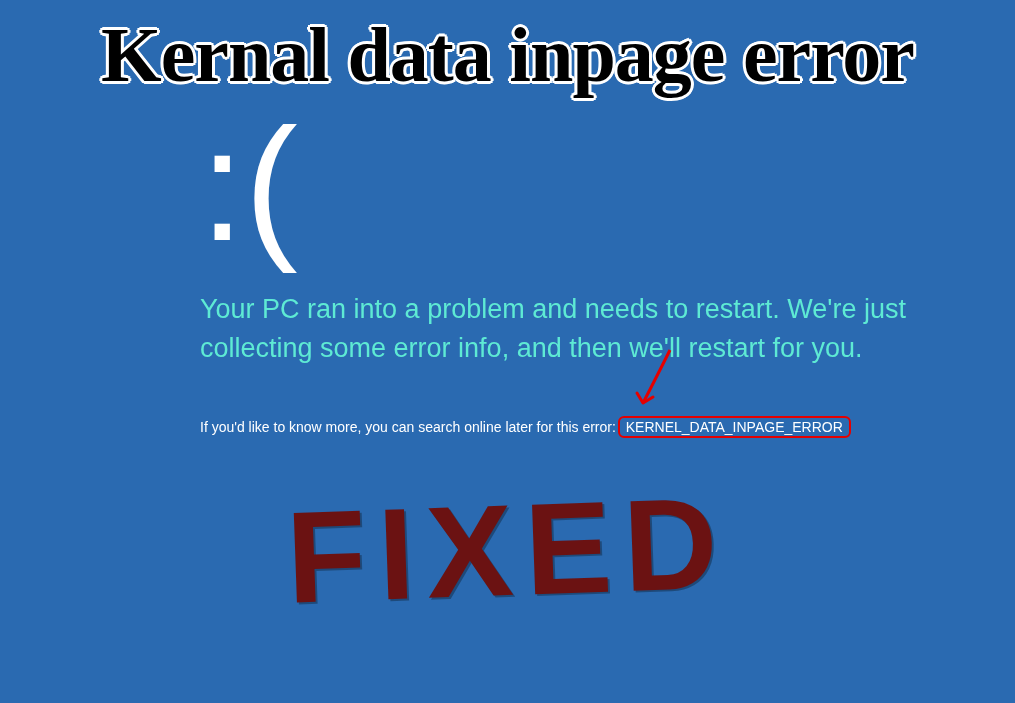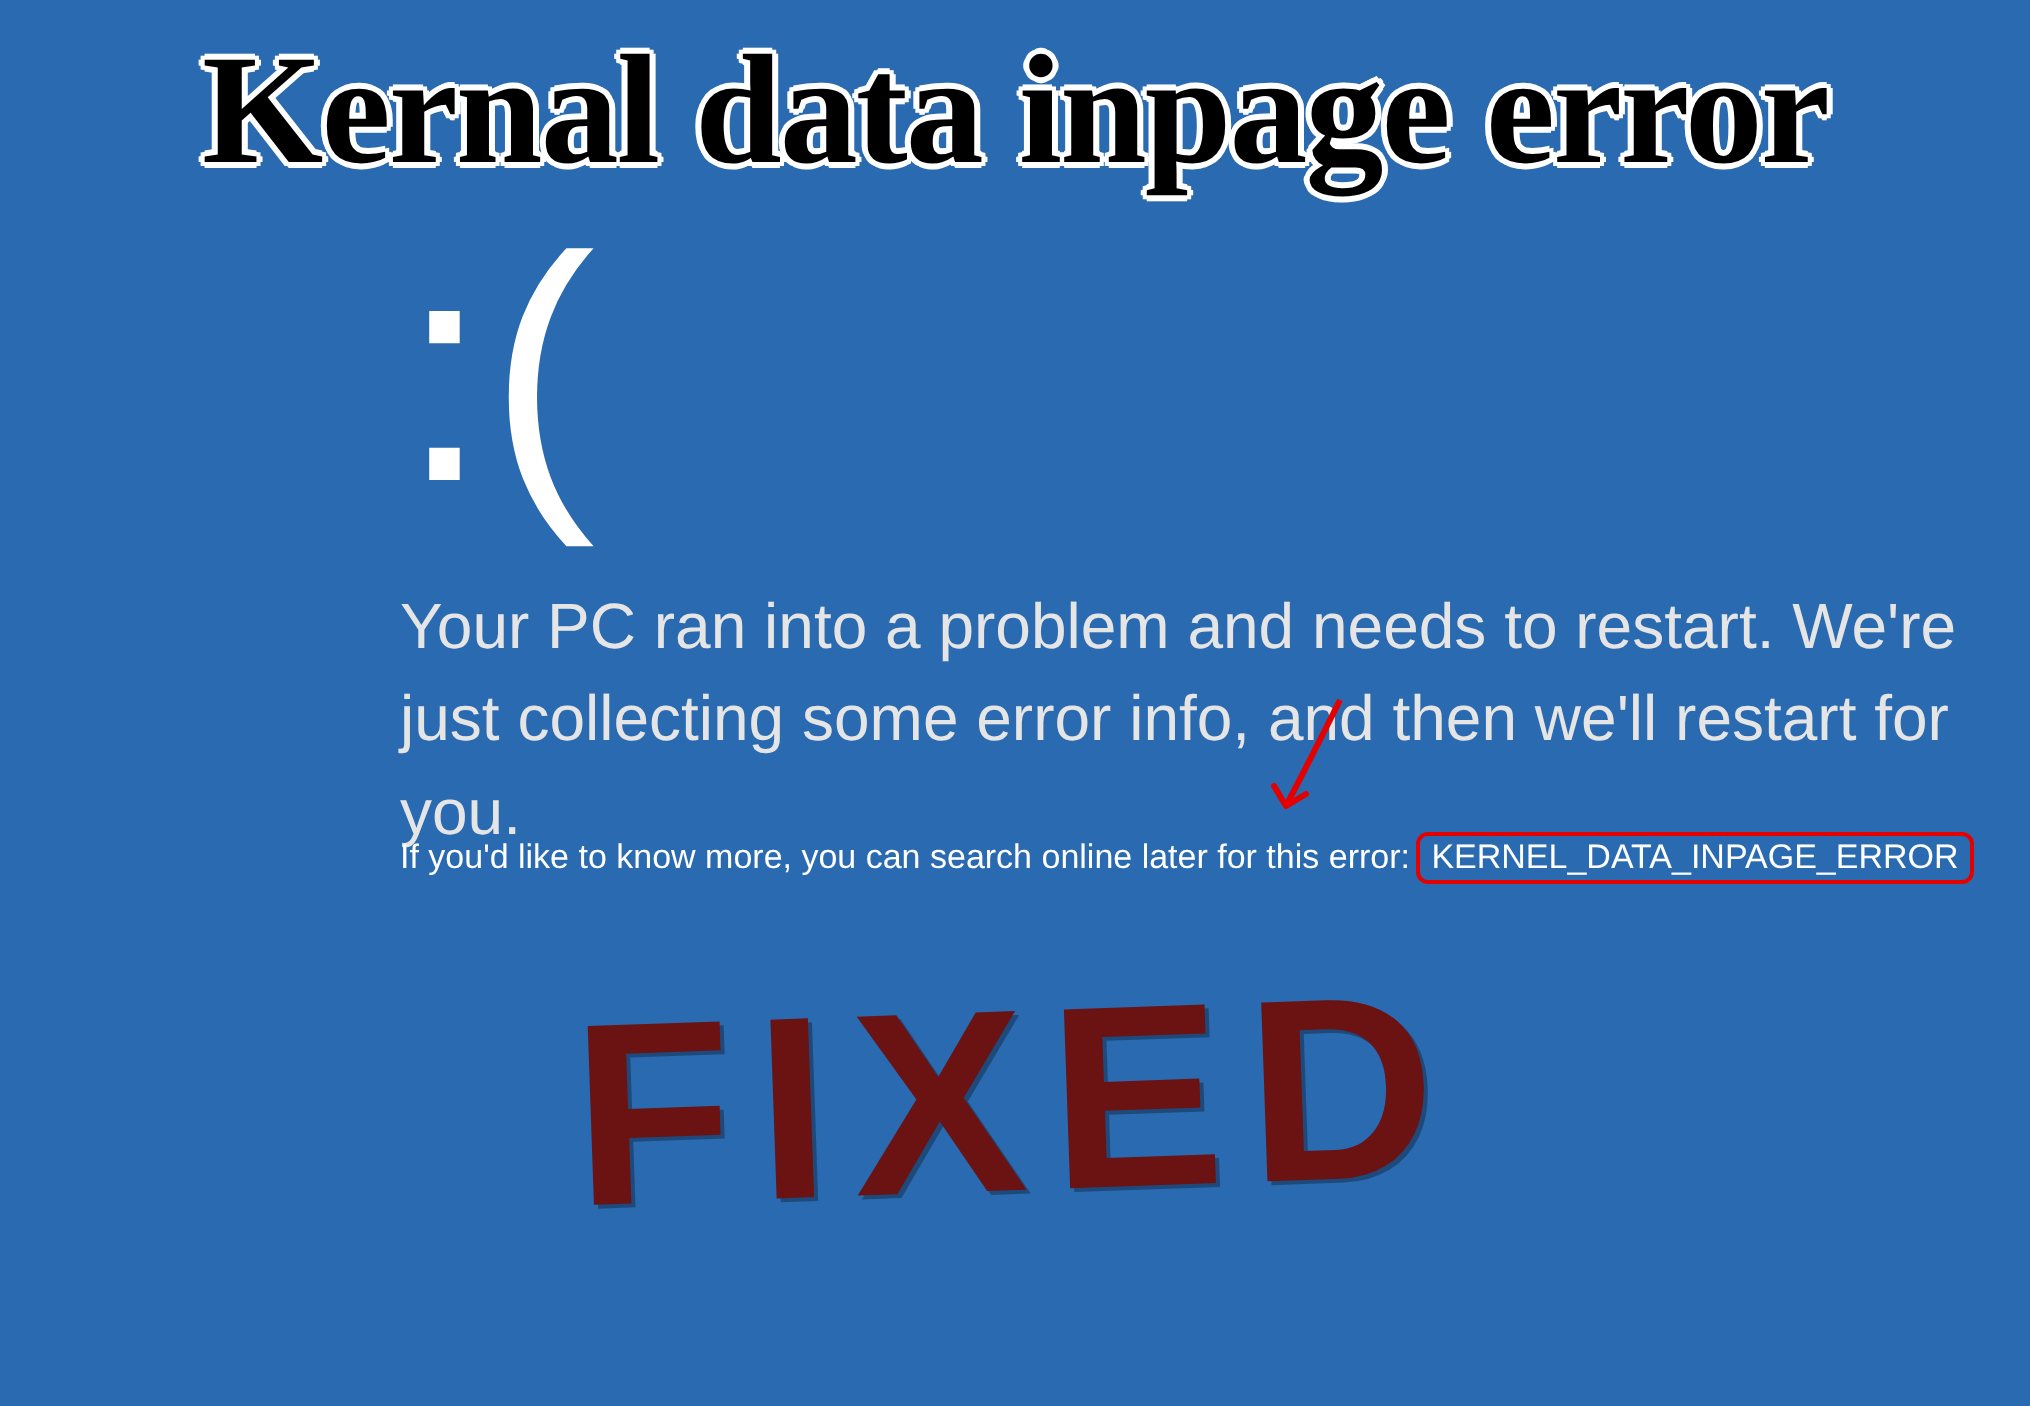--- a/index.html
+++ b/index.html
@@ -41,32 +41,32 @@
       color: #fff;
       font-family: "Segoe UI Light", "Segoe UI", sans-serif;
       line-height: 1;
     }
     
     .main-message {
       position: absolute;
       top: 290px;
       left: 200px;
       right: 35px;
-      font-size: 32px;
+      font-size: 27px;
       font-weight: 300;
-      color: #e5e5e5;
+      color: #5eead4;
       line-height: 1.45;
       font-family: "Segoe UI Light", "Segoe UI", sans-serif;
     }
     
     .sub-message {
       position: absolute;
       top: 416px;
       left: 200px;
-      font-size: 17px;
+      font-size: 14px;
       font-weight: 300;
       color: #fff;
       font-family: "Segoe UI", sans-serif;
     }
     
     .error-code-box {
       display: inline-block;
       border: 2px solid #e50000;
       border-radius: 6px;
       padding: 1px 6px;

